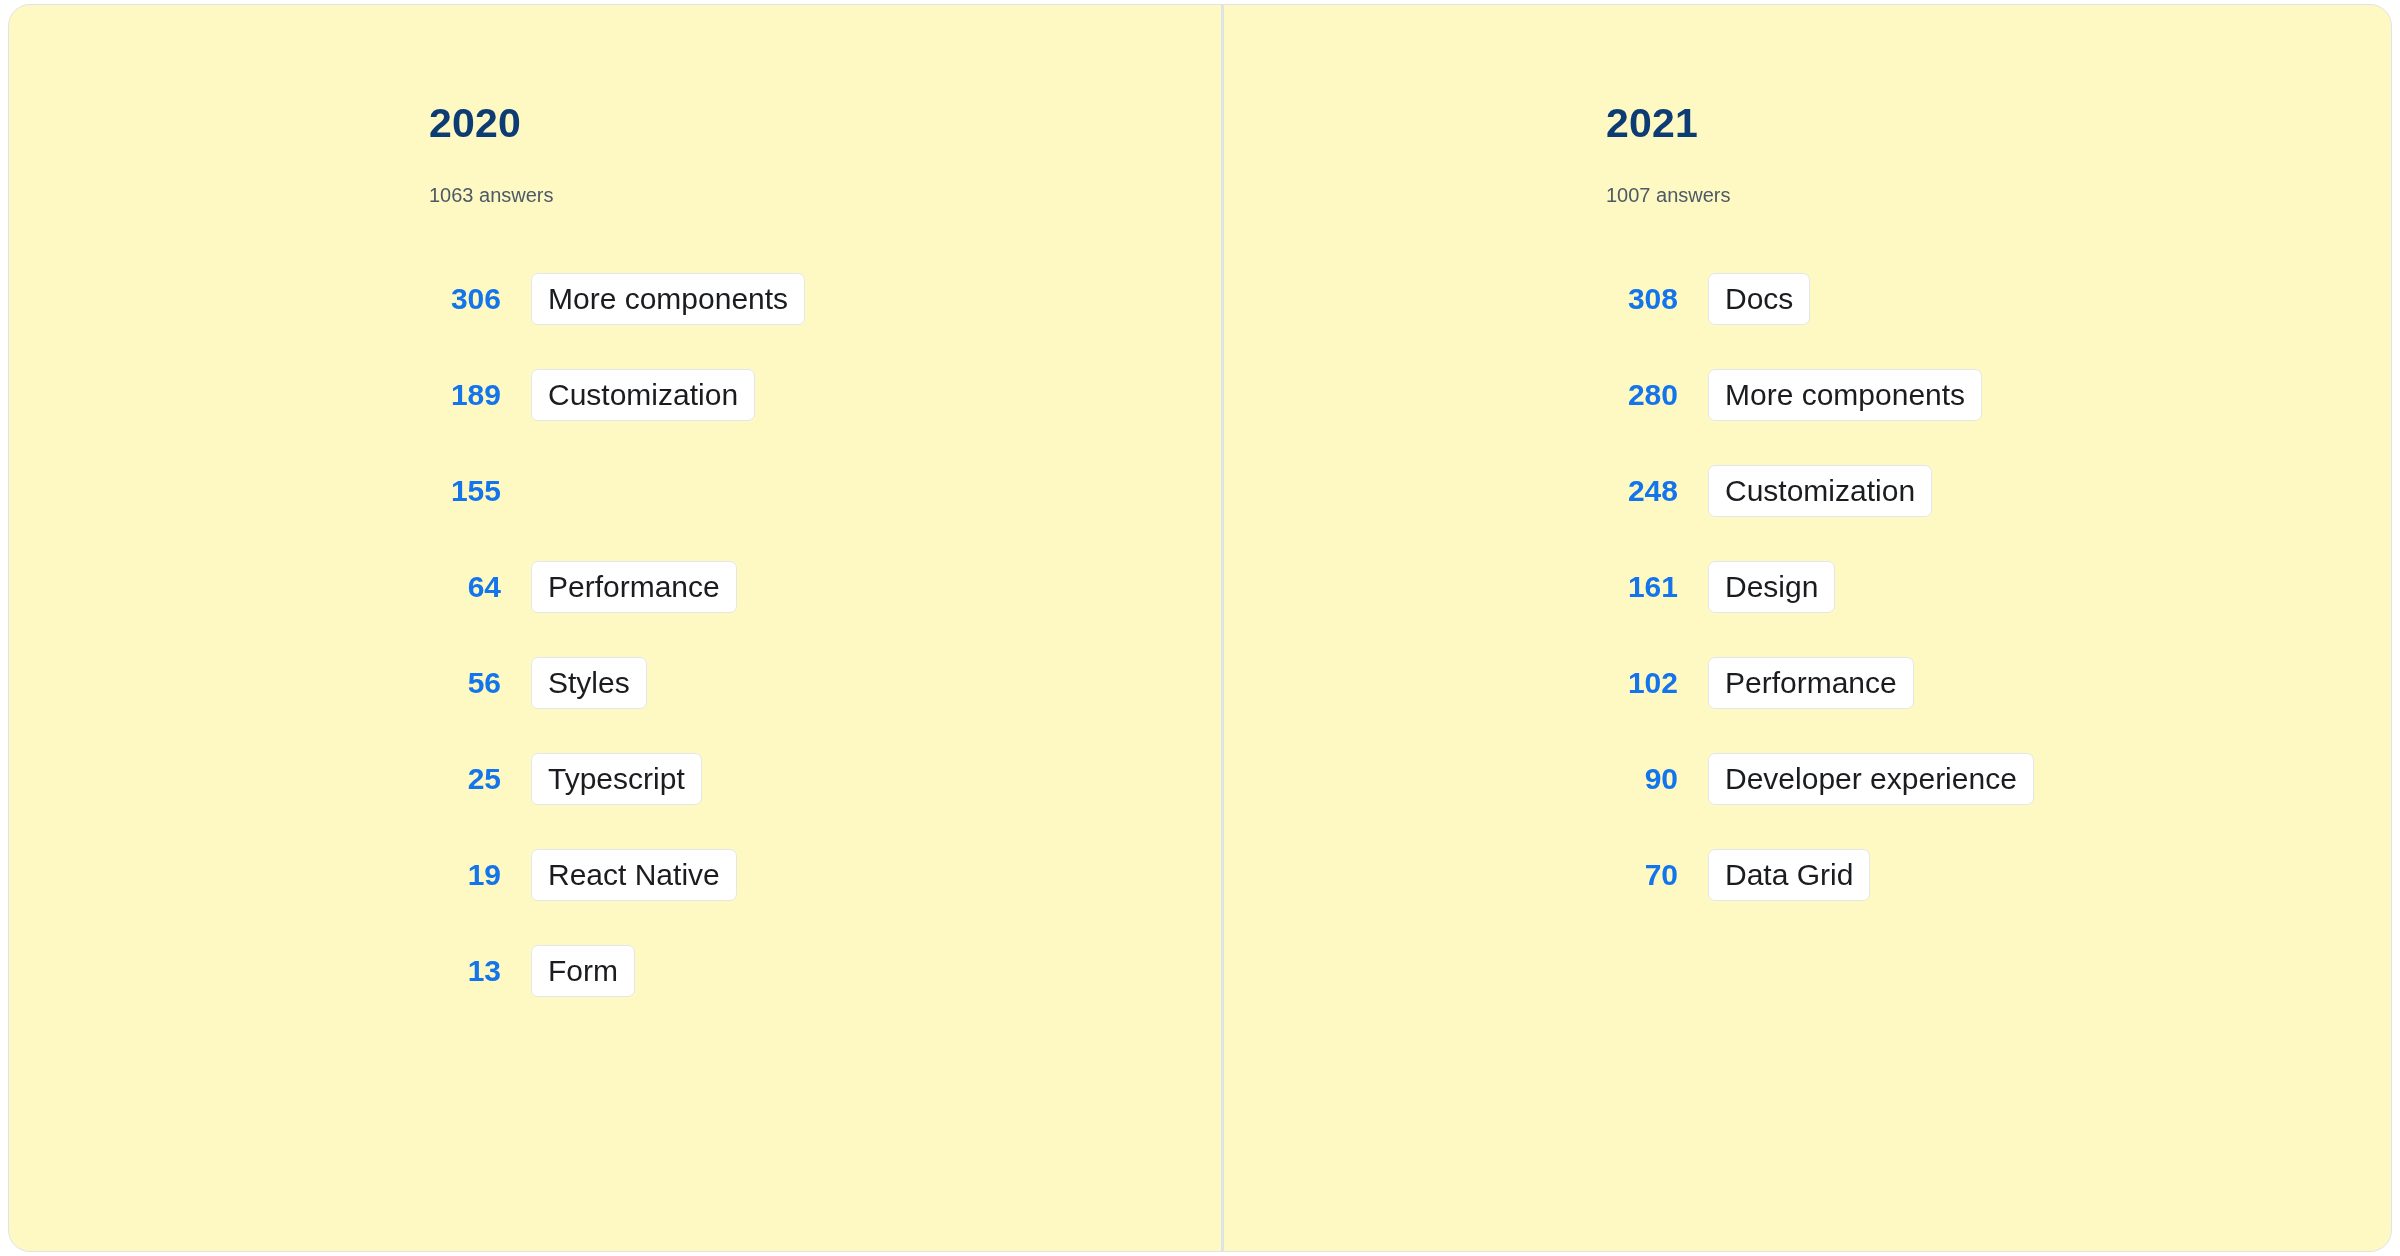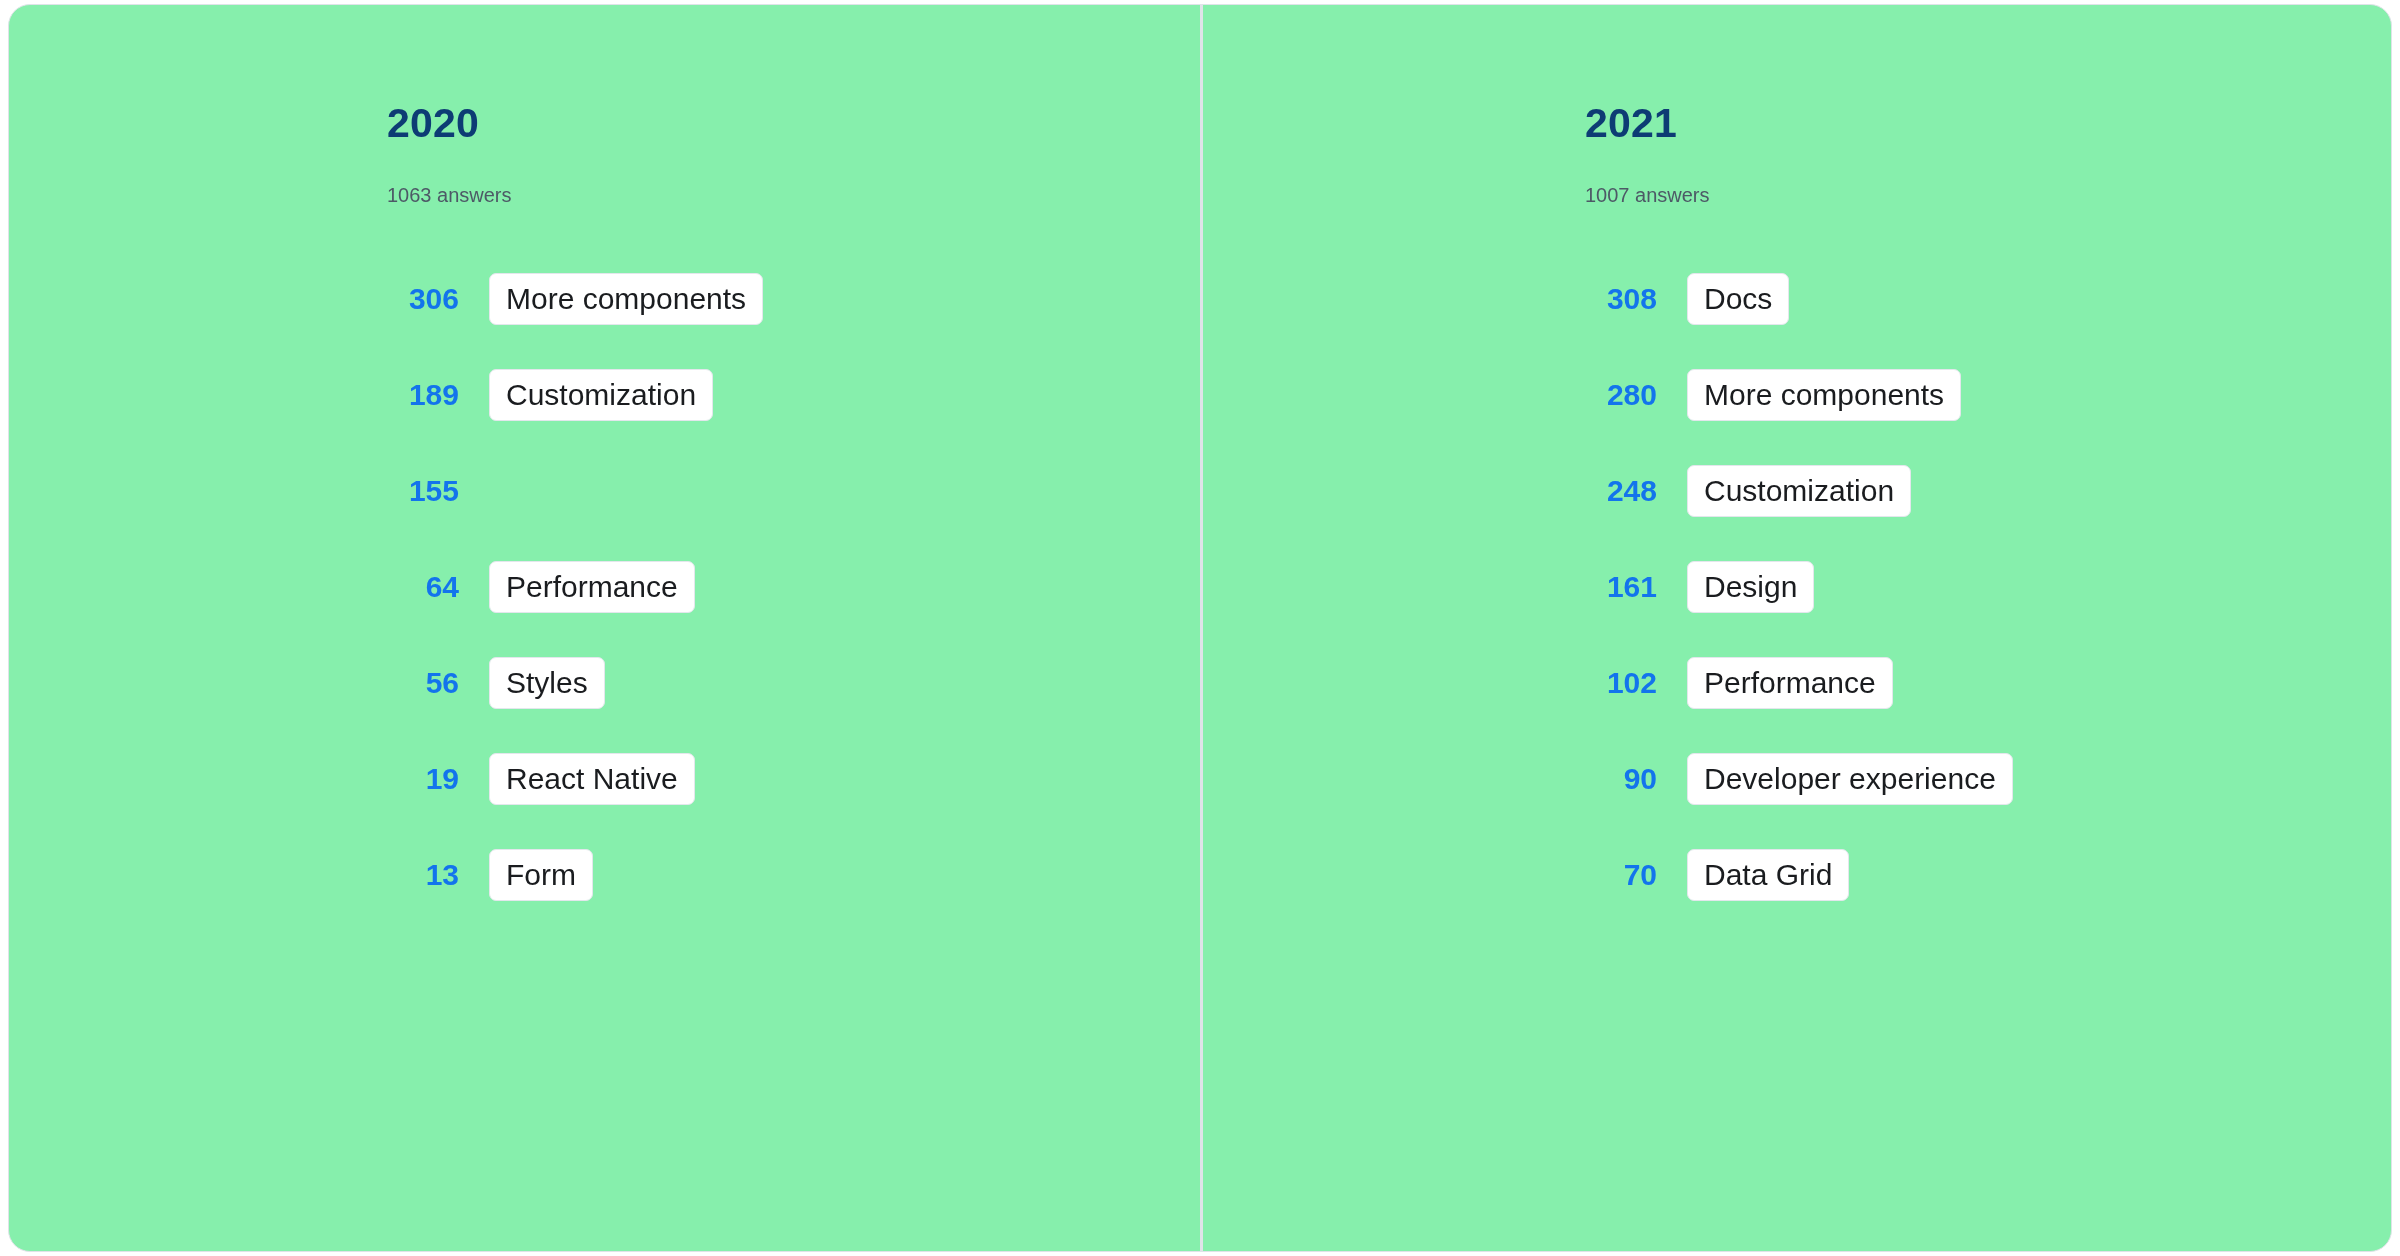--- a/index.html
+++ b/index.html
@@ -16,26 +16,27 @@
     overflow: hidden;
   }
 
   .card {
     position: absolute;
     left: 8px;
     top: 4px;
     width: 2384px;
     height: 1248px;
     box-sizing: border-box;
-    background: #86efac;
+    background: #fef9c3;
     border: 1px solid #dfe3e8;
     border-radius: 22px;
     overflow: hidden;
     display: flex;
     flex-direction: row;
+    padding-left: 42px;
   }
 
   .panel {
     position: relative;
     box-sizing: border-box;
     height: 100%;
     flex: 0 0 50%;
   }
   .panel-right {
     border-left: 3px solid #dfe3e8;
@@ -130,20 +131,24 @@
         </div>
         <div class="row">
           <span class="row-count">64</span>
           <span class="row-tag">Performance</span>
         </div>
         <div class="row">
           <span class="row-count">56</span>
           <span class="row-tag">Styles</span>
         </div>
         <div class="row">
+          <span class="row-count">25</span>
+          <span class="row-tag">Typescript</span>
+        </div>
+        <div class="row">
           <span class="row-count">19</span>
           <span class="row-tag">React Native</span>
         </div>
         <div class="row">
           <span class="row-count">13</span>
           <span class="row-tag">Form</span>
         </div>
 
       </div>
     </div>

